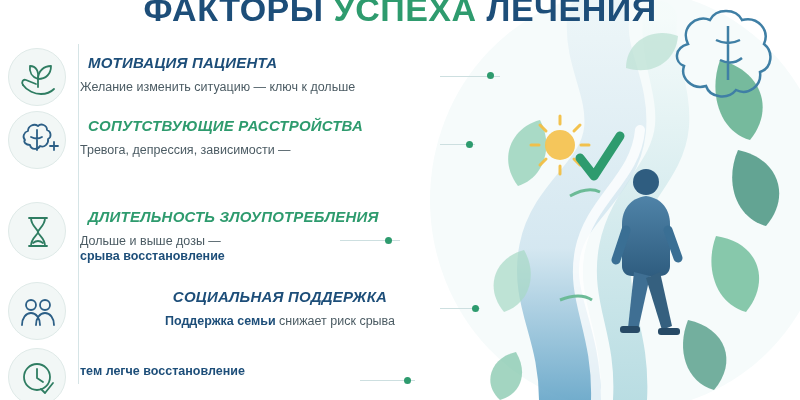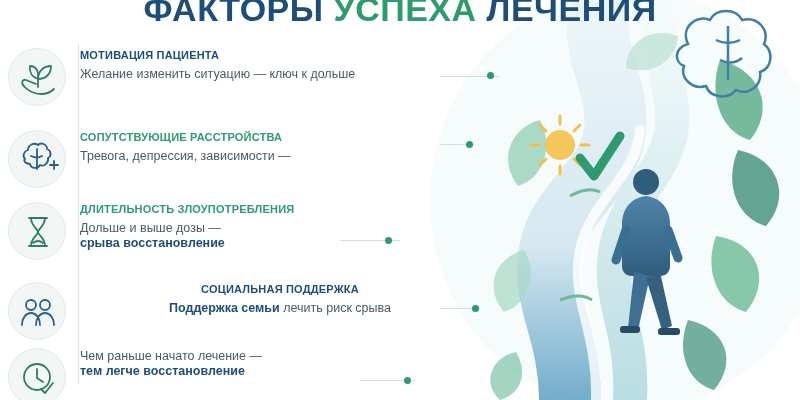--- a/index.html
+++ b/index.html
@@ -73,25 +73,26 @@
     background: #f2f7f6;
     border: 1px solid #dfeae8;
     box-sizing: border-box;
   }
   .item .icon-badge svg {
     display: block;
     width: 58px;
     height: 58px;
   }
   .item h3 {
-    margin: 0;
-    font-size: 11px;
+    margin: 8px;
+    font-size: 15px;
     font-weight: bold;
     line-height: 18px;
     letter-spacing: 0.2px;
+    font-style: italic;
   }
   .item p {
     margin: 3px 0 0 0;
     font-size: 12.5px;
     line-height: 15px;
     color: #4b5b63;
   }
   .item p b { color: #1d4e79; }
   .t-blue  { color: #1d4e79; }
   .t-green { color: #2e9b6e; }
@@ -235,21 +236,21 @@
             <path d="M29 30 c 0 -8 6 -13 13 -13 c 0 8 -5 13 -13 13 Z"></path>
             <path d="M29 30 c -6 -2 -9 -7 -8 -13 c 6 0 9 5 8 13 Z"></path>
             <path d="M29 30 v 8"></path>
           </g>
         </svg>
       </div>
       <h3 class="t-blue">МОТИВАЦИЯ ПАЦИЕНТА</h3>
       <p><span>Желание изменить ситуацию — ключ к дольше</span></p>
     </div>
 
-    <div class="item" style="top:100px;">
+    <div class="item" style="top:81px;">
       <div class="icon-badge">
         <svg viewBox="0 0 58 58" xmlns="http://www.w3.org/2000/svg">
           <g fill="none" stroke="#2c5f86" stroke-width="1.8" stroke-linecap="round" stroke-linejoin="round">
             <path d="M16 28 c -3 -3 -1 -8 3 -9 c 0 -5 6 -8 10 -5 c 3 -3 9 -1 9 4 c 4 1 5 7 1 9
                      c 1 5 -4 9 -8 7 c -2 4 -9 4 -10 -1 c -4 0 -7 -3 -5 -5 Z"></path>
             <path d="M28 18 v 20 M22 25 q 6 3 11 0"></path>
             <path d="M41 34 h 8 M45 30 v 8"></path>
           </g>
         </svg>
       </div>
@@ -283,34 +284,34 @@
           <g fill="none" stroke="#2c5f86" stroke-width="1.8" stroke-linecap="round" stroke-linejoin="round">
             <circle cx="22" cy="22" r="5"></circle>
             <circle cx="36" cy="22" r="5"></circle>
             <path d="M13 42 c 0 -7 4 -12 9 -12 c 5 0 9 5 9 12"></path>
             <path d="M27 42 c 0 -7 4 -12 9 -12 c 5 0 9 5 9 12"></path>
           </g>
         </svg>
       </div>
       <h3 class="t-blue">СОЦИАЛЬНАЯ ПОДДЕРЖКА</h3>
       <p>
-        <b>Поддержка семьи</b><span> лечить риск срыва</span>
+        <b>Поддержка семьи</b><span> снижает риск срыва</span>
       </p>
     </div>
 
     <div class="item" style="top:318px;">
       <div class="icon-badge">
         <svg viewBox="0 0 58 58" xmlns="http://www.w3.org/2000/svg">
           <g fill="none" stroke="#2f7d62" stroke-width="1.8" stroke-linecap="round" stroke-linejoin="round">
             <circle cx="28" cy="28" r="13"></circle>
             <path d="M28 20 v 9 l 6 4"></path>
             <path d="M32 40 l 4 4 l 8 -10"></path>
           </g>
         </svg>
       </div>
       <p>
-        <span>Чем раньше начато лечение —</span><br>
+        <br>
         <b>тем легче восстановление</b>
       </p>
     </div>
 
   </div>
 </div>
 
 </body></html>

